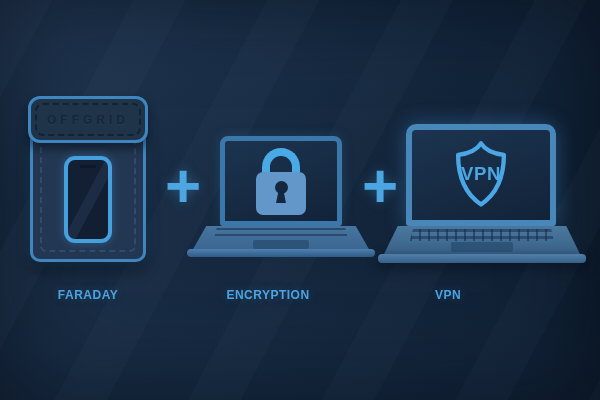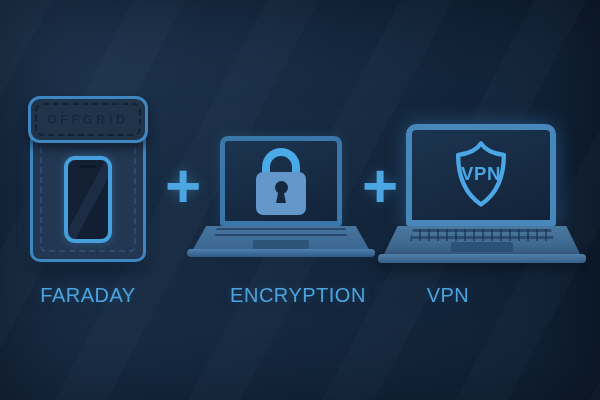--- a/index.html
+++ b/index.html
@@ -107,25 +107,25 @@
     display:flex;flex-direction:column;align-items:center;
   }
   .keyhole-circle{width:13px;height:13px;border-radius:50%;background:#14273e;margin-top:9px;}
   .keyhole-stem{width:13px;height:13px;margin-top:-4px;background:#14273e;
     clip-path:polygon(32% 0,68% 0,88% 100%,12% 100%);}
   
   .shield-wrap{position:absolute;inset:0;display:flex;align-items:center;justify-content:center;}
   
   .label{
     position:absolute;top:283px;height:24px;display:flex;align-items:center;justify-content:center;
-    color:#4da3e0;font-size:20px;font-weight:normal;letter-spacing:0.5px;
+    color:#4da3e0;font-size:12px;font-weight:bold;letter-spacing:0.5px;
     text-shadow:0 0 10px rgba(77,163,224,0.25);
   }
   .label-faraday{left:18px;width:140px;}
-  .label-encryption{left:196px;width:144px;margin-left:30px;}
+  .label-encryption{left:196px;width:144px;}
   .label-vpn{left:398px;width:100px;}
 </style>
 </head>
 <body>
 
 <div class="stage">
   <div class="streaks"></div>
 
   <div class="pouch">
     <div class="pouch-body">

